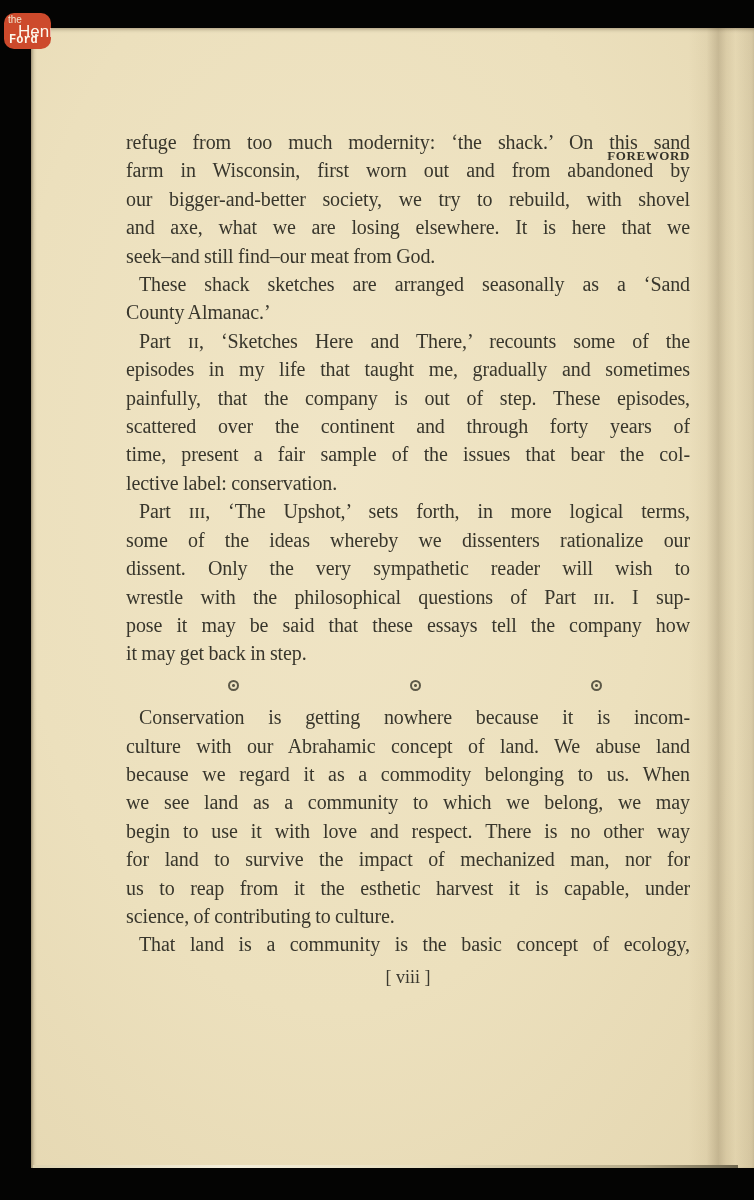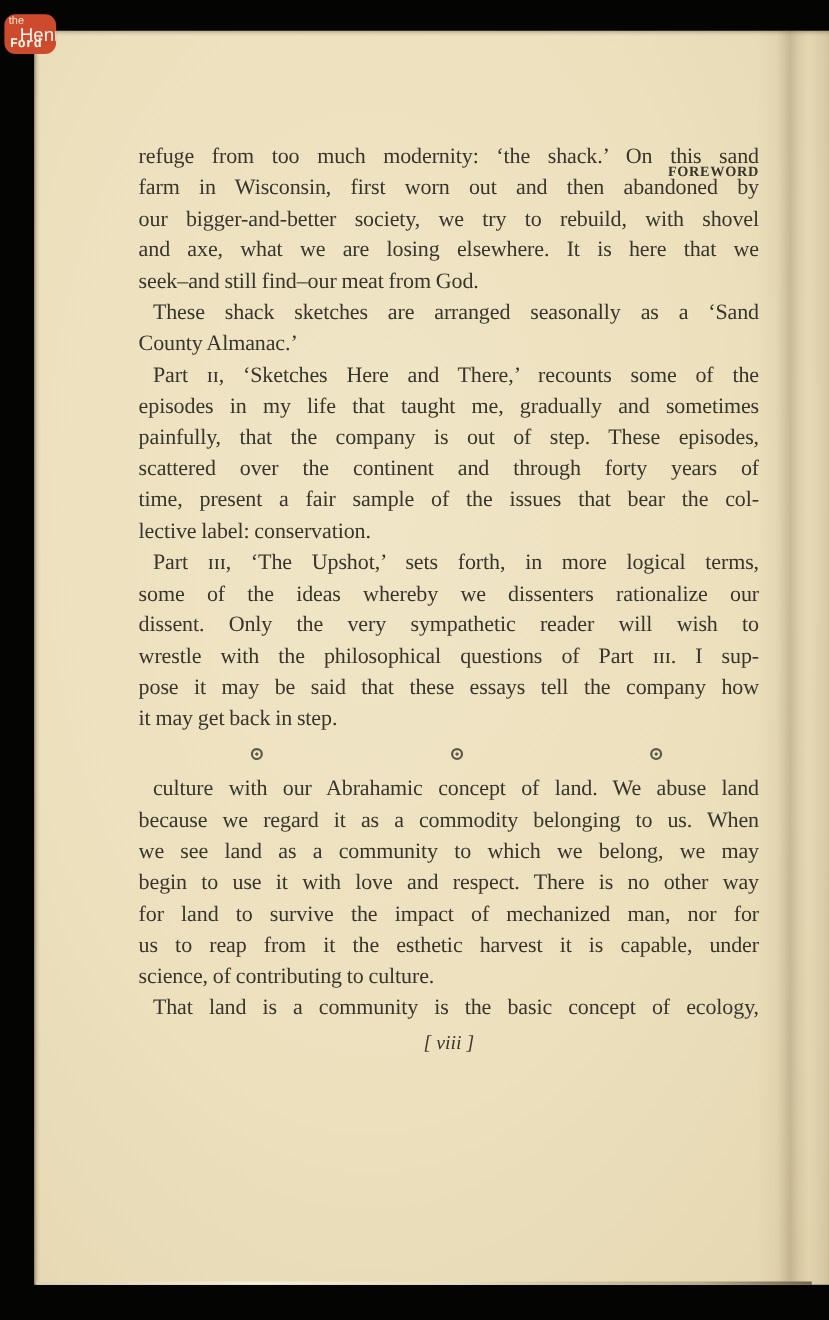--- a/index.html
+++ b/index.html
@@ -86,21 +86,20 @@
     border-radius:50%;
     background:radial-gradient(circle at 50% 50%, #4a4738 0 1.2px, rgba(0,0,0,0) 1.7px);
     opacity:.88;
   }
 
   .folio{
     margin-top:6px;
     font-size:18px;line-height:24px;
     text-align:center;
     color:#3b392f;
-    font-style:italic;
   }
 
   
   .logo{
     position:absolute;
     left:4px;top:13px;
     width:47px;height:36px;
     background:#cd4a2c;
     font-family:"Liberation Sans","DejaVu Sans",sans-serif;
     overflow:hidden;
@@ -128,21 +127,21 @@
 
 <div class="stage">
 
   <div class="page">
     <div class="column">
       <div class="running-head">FOREWORD</div>
 
       <div class="body-blocks">
           <div class="para">
             <div class="line">refuge from too much modernity: ‘the shack.’ On this sand</div>
-            <div class="line">farm in Wisconsin, first worn out and then abandoned by</div>
+            <div class="line">farm in Wisconsin, first worn out and from abandoned by</div>
             <div class="line">our bigger-and-better society, we try to rebuild, with shovel</div>
             <div class="line">and axe, what we are losing elsewhere. It is here that we</div>
             <div class="line last">seek–and still find–our meat from God.</div>
           </div>
           <div class="para indent">
             <div class="line">These shack sketches are arranged seasonally as a ‘Sand</div>
             <div class="line last">County Almanac.’</div>
           </div>
           <div class="para indent">
             <div class="line">Part ɪɪ, ‘Sketches Here and There,’ recounts some of the</div>
@@ -159,20 +158,21 @@
             <div class="line">wrestle with the philosophical questions of Part ɪɪɪ. I sup-</div>
             <div class="line">pose it may be said that these essays tell the company how</div>
             <div class="line last">it may get back in step.</div>
           </div>
           <div class="ornament-row">
             <span class="ornament"></span>
             <span class="ornament"></span>
             <span class="ornament"></span>
           </div>
           <div class="para indent">
+            <div class="line">Conservation is getting nowhere because it is incom-</div>
             <div class="line">culture with our Abrahamic concept of land. We abuse land</div>
             <div class="line">because we regard it as a commodity belonging to us. When</div>
             <div class="line">we see land as a community to which we belong, we may</div>
             <div class="line">begin to use it with love and respect. There is no other way</div>
             <div class="line">for land to survive the impact of mechanized man, nor for</div>
             <div class="line">us to reap from it the esthetic harvest it is capable, under</div>
             <div class="line last">science, of contributing to culture.</div>
           </div>
           <div class="para indent">
             <div class="line">That land is a community is the basic concept of ecology,</div>

